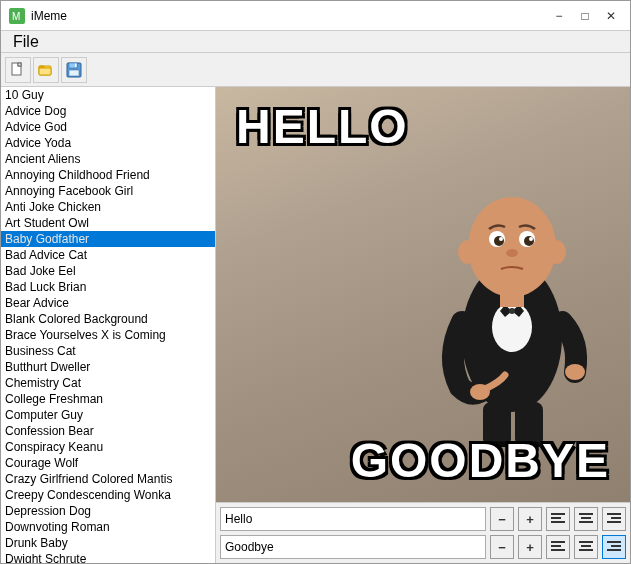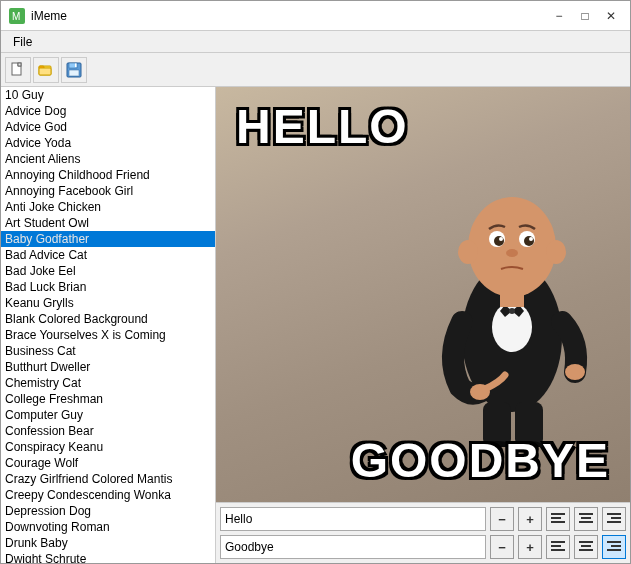--- a/index.html
+++ b/index.html
@@ -62,21 +62,21 @@
       background: #f0f0f0;
       height: 22px;
       display: flex;
       align-items: center;
       padding: 0 4px;
       border-bottom: 1px solid #ccc;
     }
     .menu-item {
       padding: 2px 8px;
       cursor: pointer;
-      font-size: 12px;
+      font-size: 16px;
     }
 
     .toolbar {
       background: #f0f0f0;
       height: 34px;
       display: flex;
       align-items: center;
       padding: 0 4px;
       border-bottom: 1px solid #ccc;
       gap: 2px;
@@ -287,21 +287,21 @@
           <div class="list-item">Advice Yoda</div>
           <div class="list-item">Ancient Aliens</div>
           <div class="list-item">Annoying Childhood Friend</div>
           <div class="list-item">Annoying Facebook Girl</div>
           <div class="list-item">Anti Joke Chicken</div>
           <div class="list-item">Art Student Owl</div>
           <div class="list-item selected">Baby Godfather</div>
           <div class="list-item">Bad Advice Cat</div>
           <div class="list-item">Bad Joke Eel</div>
           <div class="list-item">Bad Luck Brian</div>
-          <div class="list-item">Keanu Grylls</div>
+          <div class="list-item">Bear Advice</div>
           <div class="list-item">Blank Colored Background</div>
           <div class="list-item">Brace Yourselves X is Coming</div>
           <div class="list-item">Business Cat</div>
           <div class="list-item">Butthurt Dweller</div>
           <div class="list-item">Chemistry Cat</div>
           <div class="list-item">College Freshman</div>
           <div class="list-item">Computer Guy</div>
           <div class="list-item">Confession Bear</div>
           <div class="list-item">Conspiracy Keanu</div>
           <div class="list-item">Courage Wolf</div>

